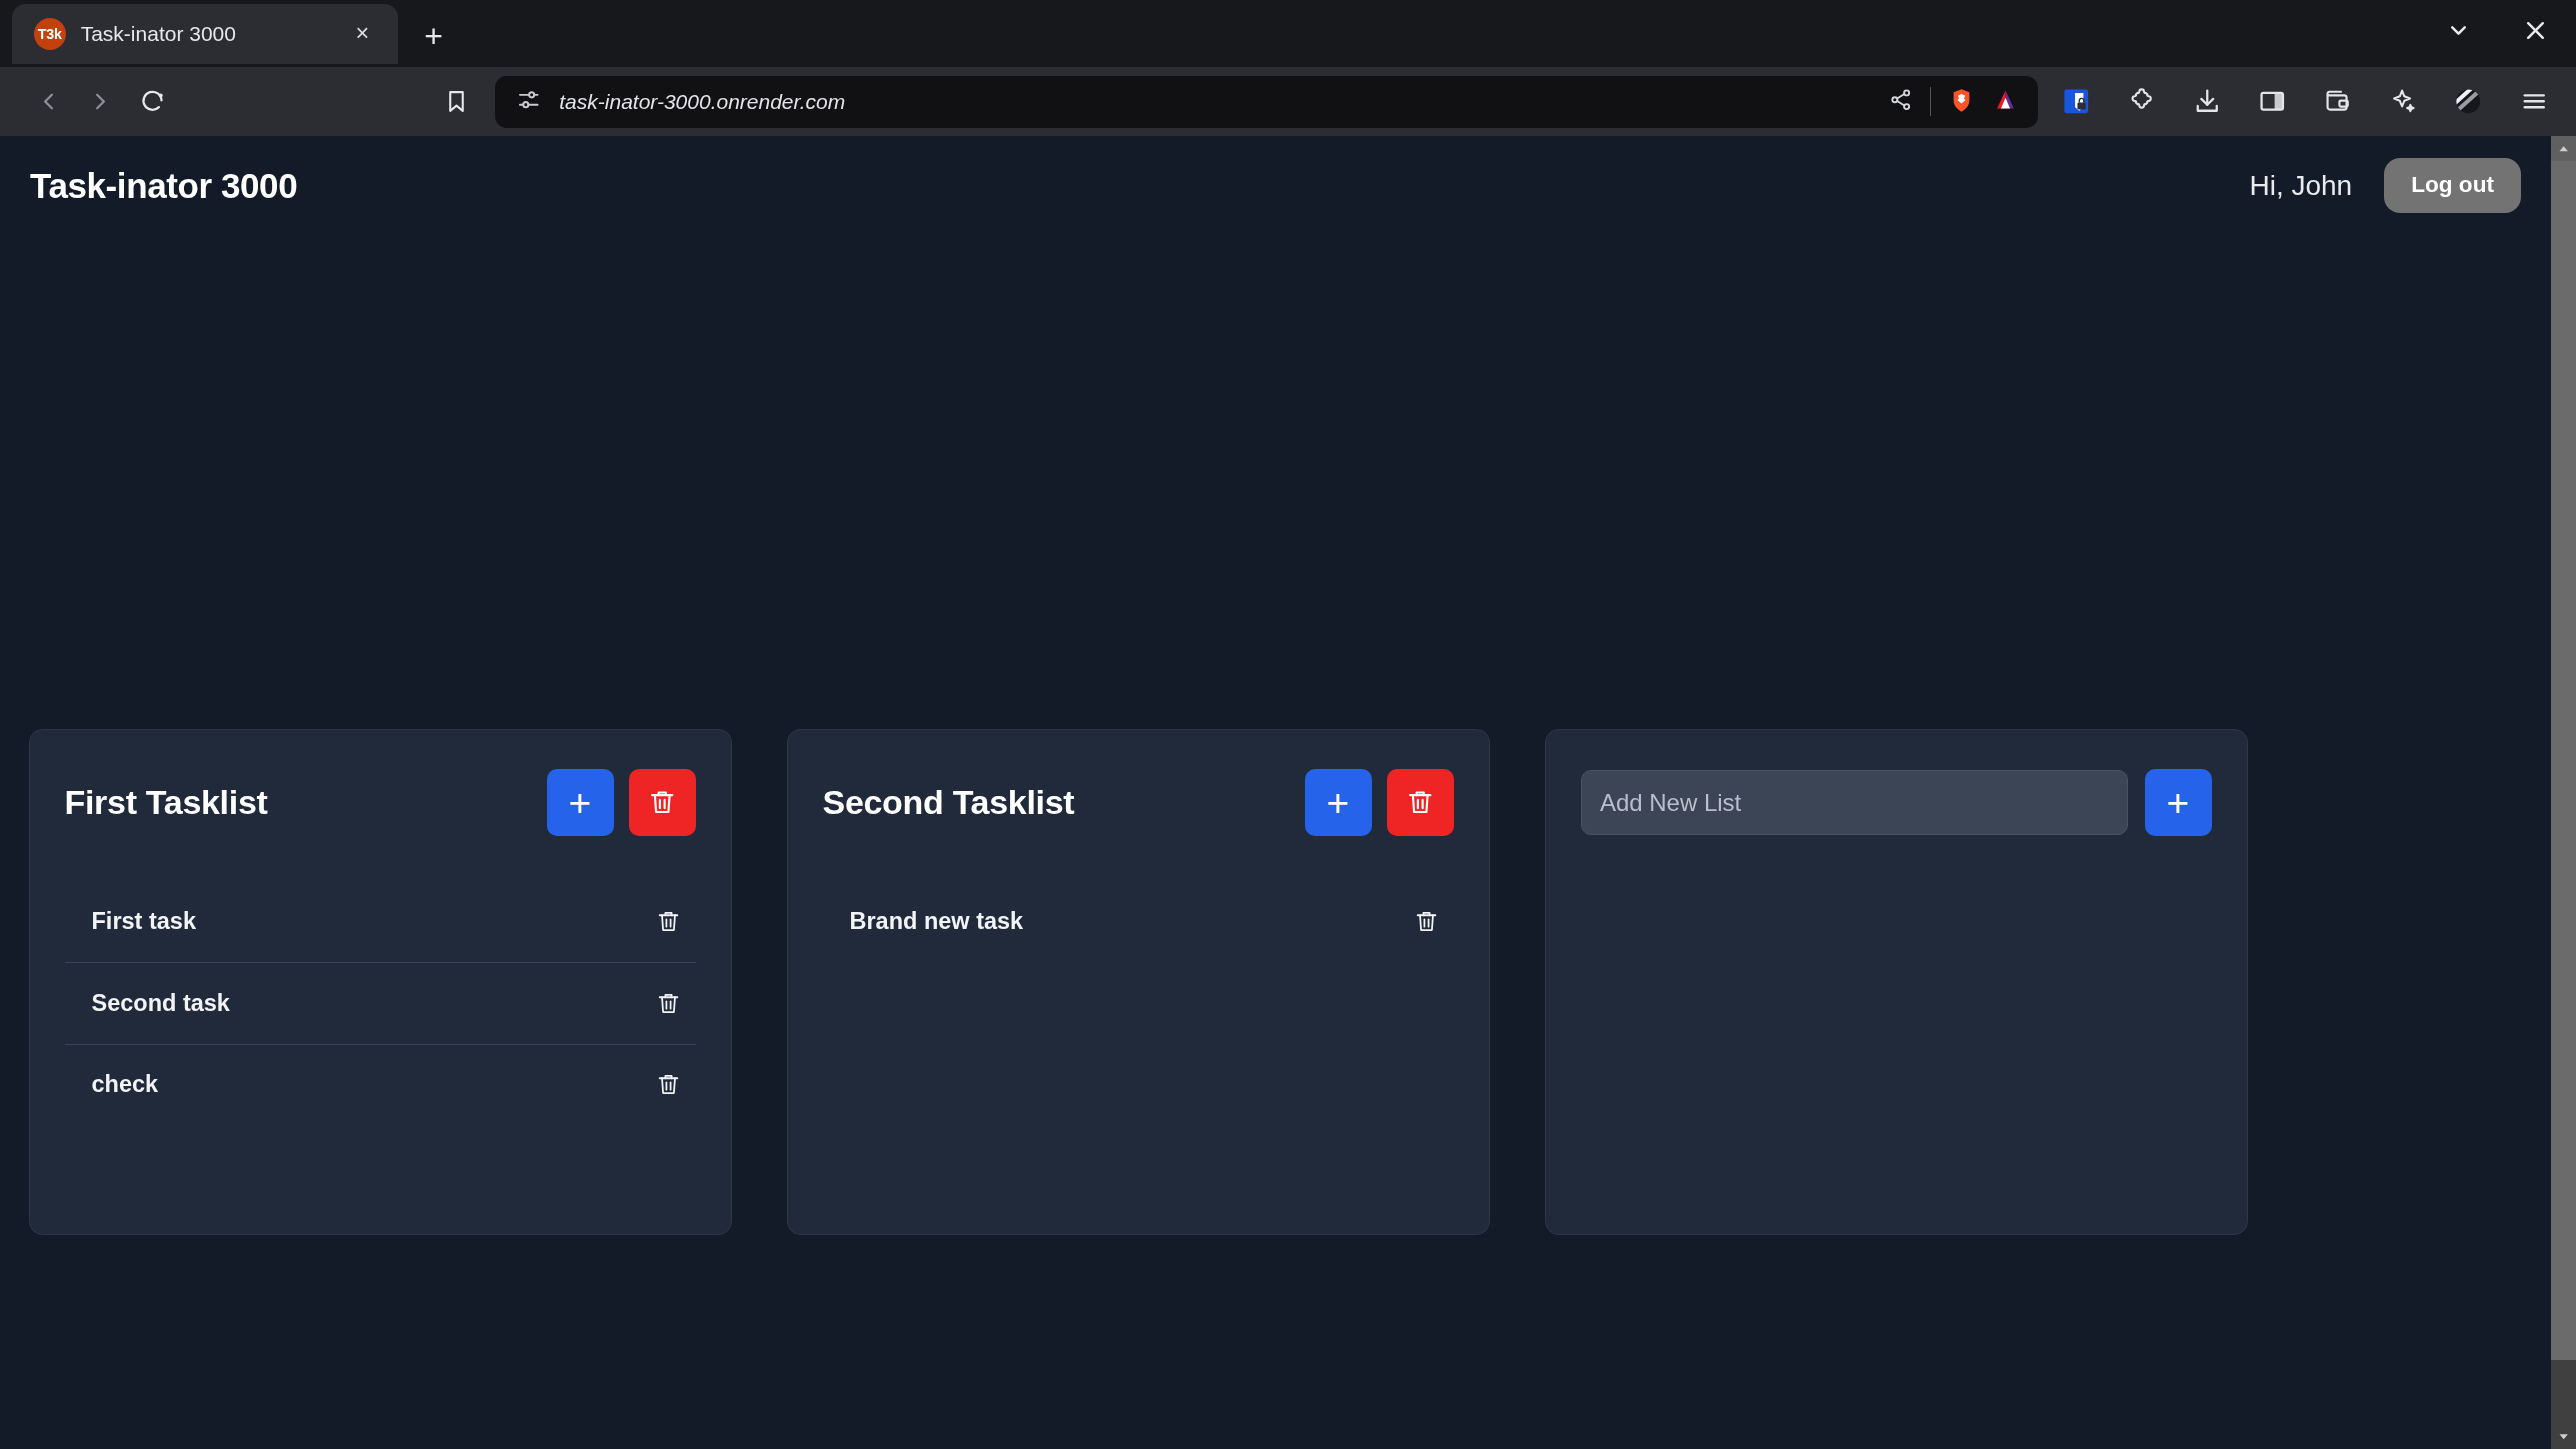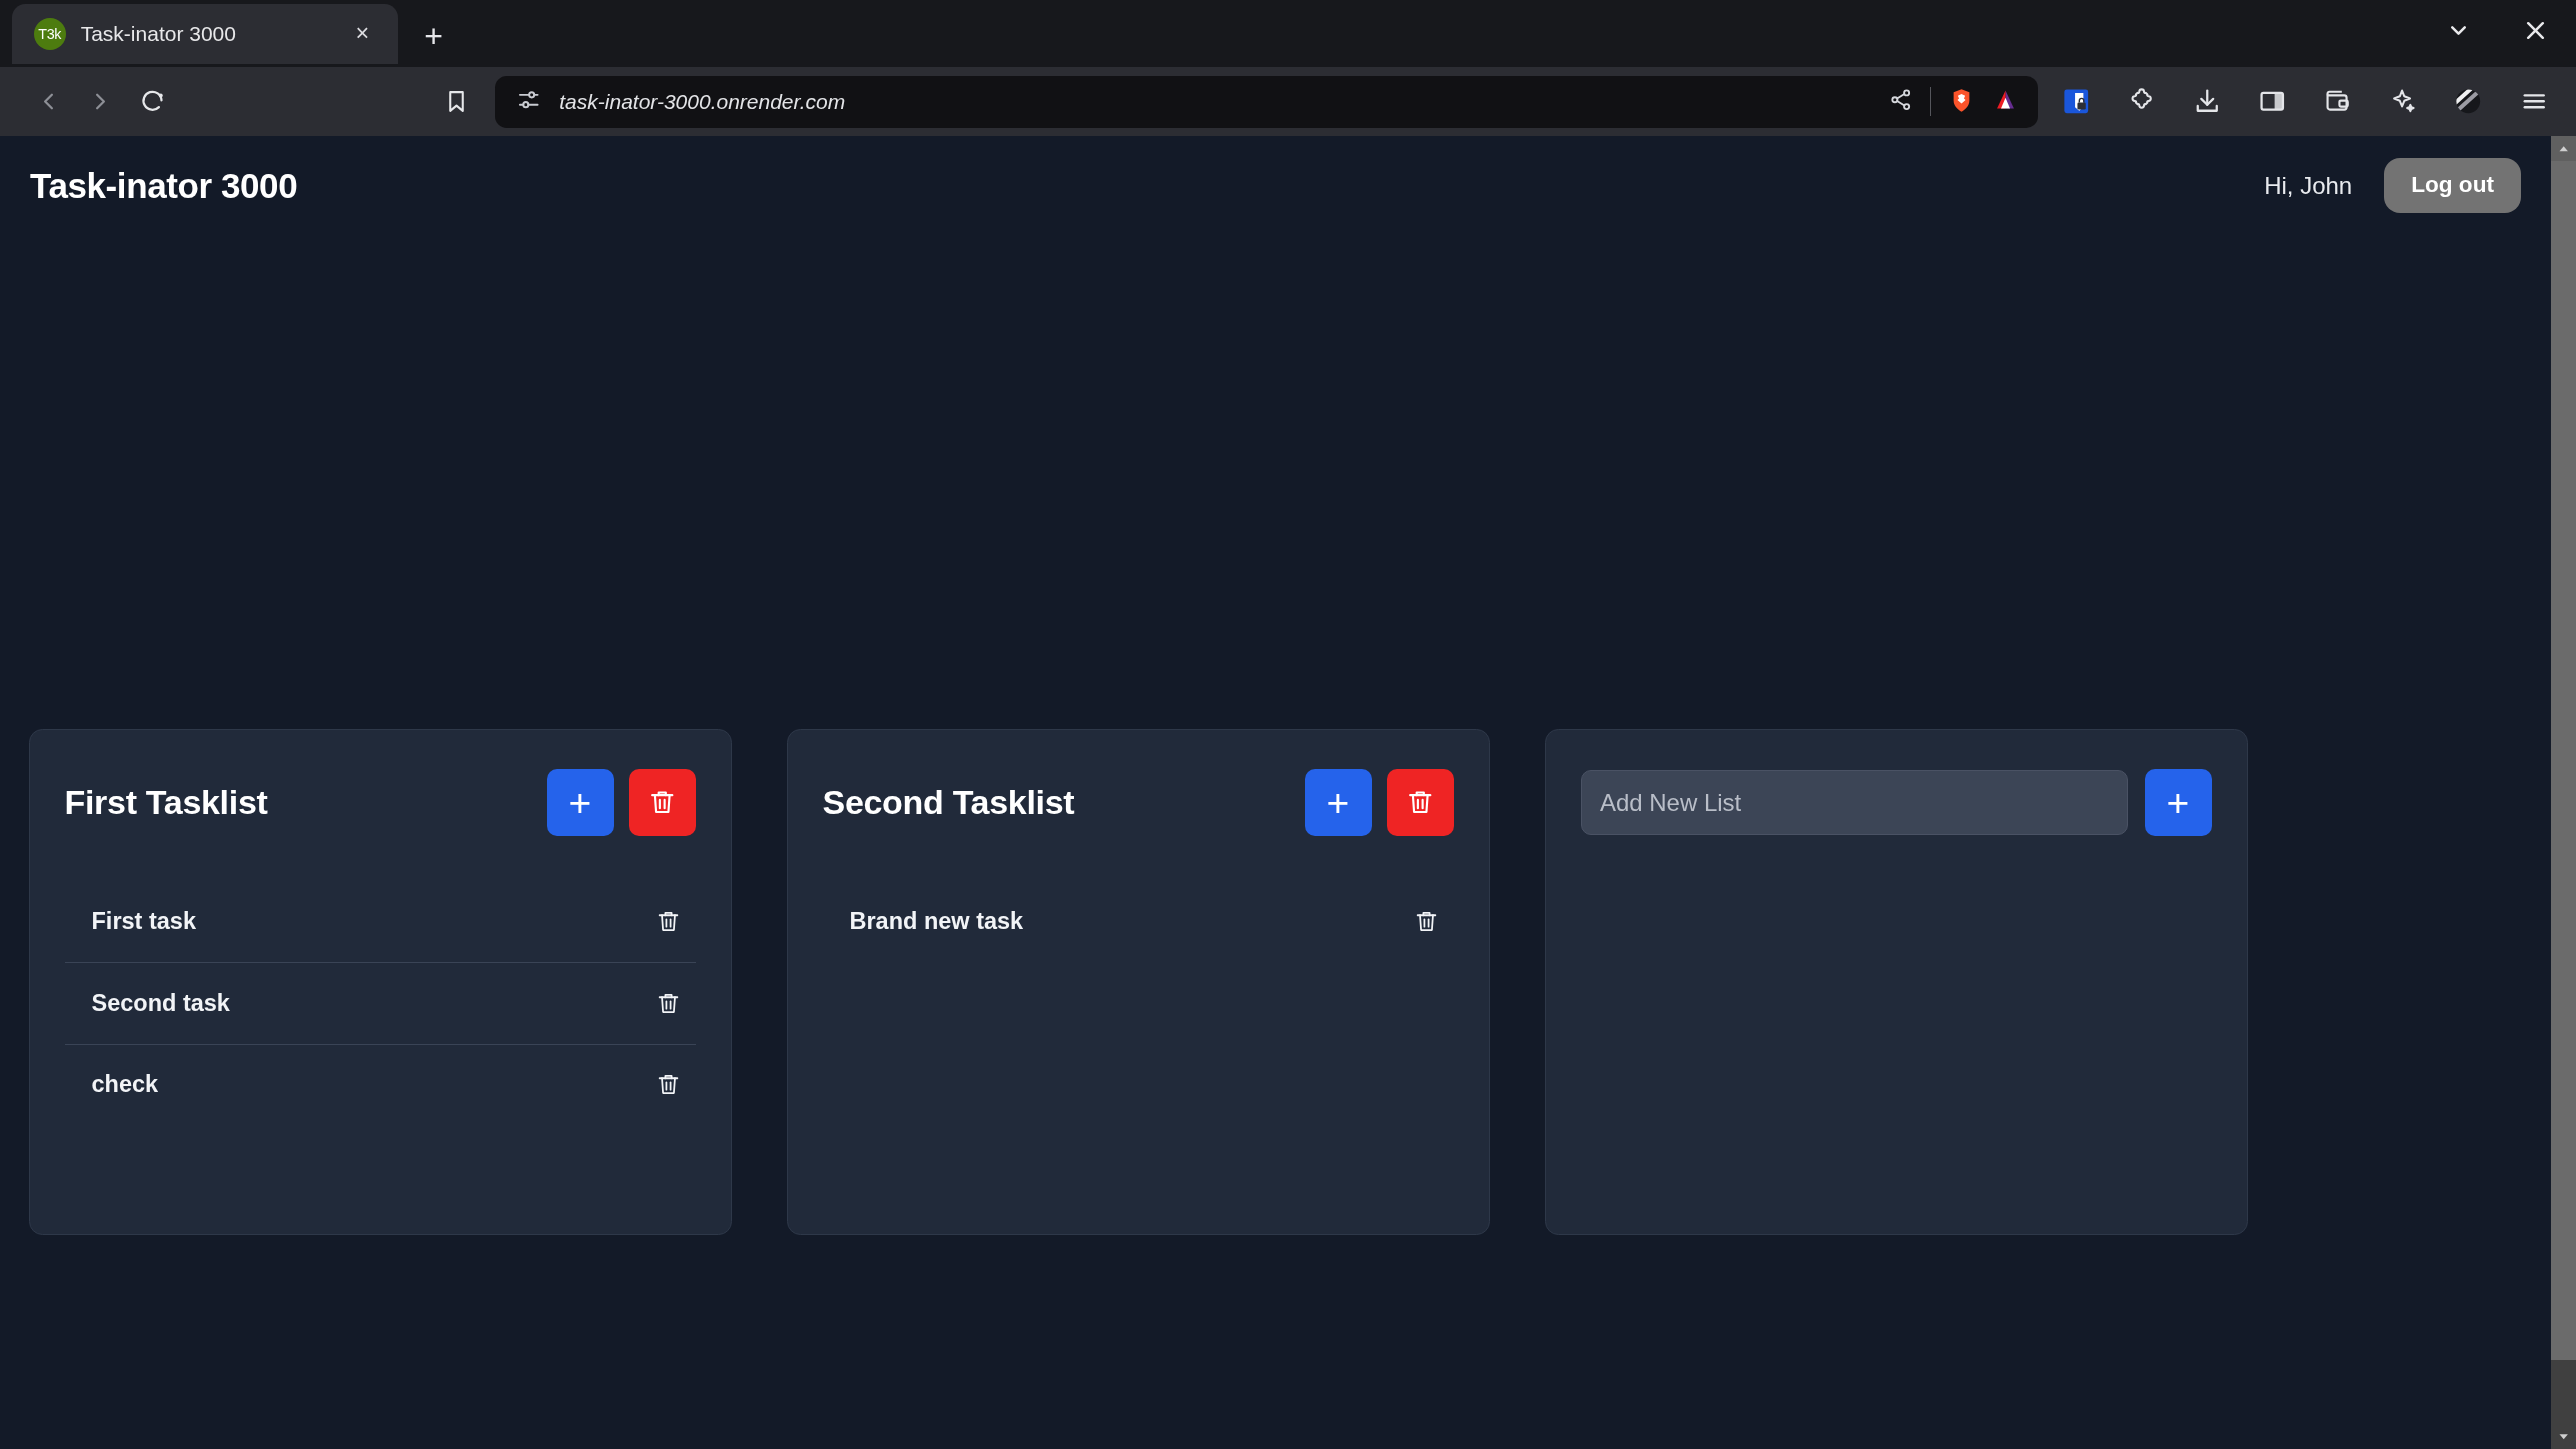--- a/index.html
+++ b/index.html
@@ -16,23 +16,23 @@
   .tabstrip {
     height: 67px; background: #17181c; display: flex; align-items: flex-end;
     padding: 0 0 0 11.7px; position: relative; flex: 0 0 67px;
   }
   .tab {
     height: 60px; width: 386px; background: #2c2d33; border-radius: 13.4px 13.4px 0 0;
     display: flex; align-items: center; padding: 0 18.4px 0 22px; gap: 15px;
     margin-bottom: 3.4px;
   }
   .favicon {
-    width: 32px; height: 32px; border-radius: 50%; background: #4d7c0f;
+    width: 32px; height: 32px; border-radius: 50%; background: #c2410c;
     display: flex; align-items: center; justify-content: center;
-    color: #fff; font-size: 14.3px; font-weight: 400; letter-spacing: -0.3px;
+    color: #fff; font-size: 14.3px; font-weight: 700; letter-spacing: -0.3px;
     flex: 0 0 32px;
   }
   .tab-title {
     flex: 1; color: #e8e8ea; font-size: 21px; white-space: nowrap;
     overflow: hidden; text-overflow: ellipsis;
   }
   .tab-close {
     width: 34px; height: 34px; display: flex; align-items: center;
     justify-content: center; color: #dcdce0; font-size: 23.5px; line-height: 1;
   }
@@ -86,21 +86,21 @@
   }
 
   .app-header {
     height: 99px; display: flex; align-items: center;
     justify-content: space-between; padding: 0 30px 0 30px;
   }
   .app-title {
     color: #ffffff; font-size: 35px; font-weight: 700; letter-spacing: -0.4px;
   }
   .header-right { display: flex; align-items: center; gap: 32px; }
-  .greeting { color: #e9ebef; font-size: 24px; }
+  .greeting { color: #e9ebef; font-size: 28px; }
   .logout-btn {
     background: #737373; color: #ffffff; font-size: 22.6px; font-weight: 700;
     border: none; border-radius: 16px; padding: 16px 27px; cursor: pointer;
     line-height: 1;
   }
 
   .board {
     display: flex; gap: 55px; padding: 0 28.5px; margin-top: 494px;
     align-items: flex-start;
   }

